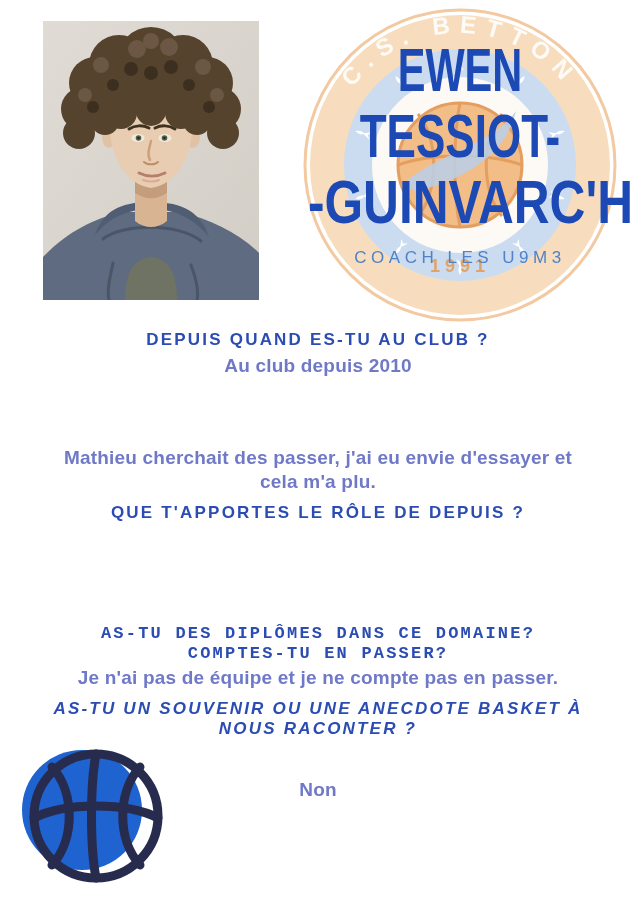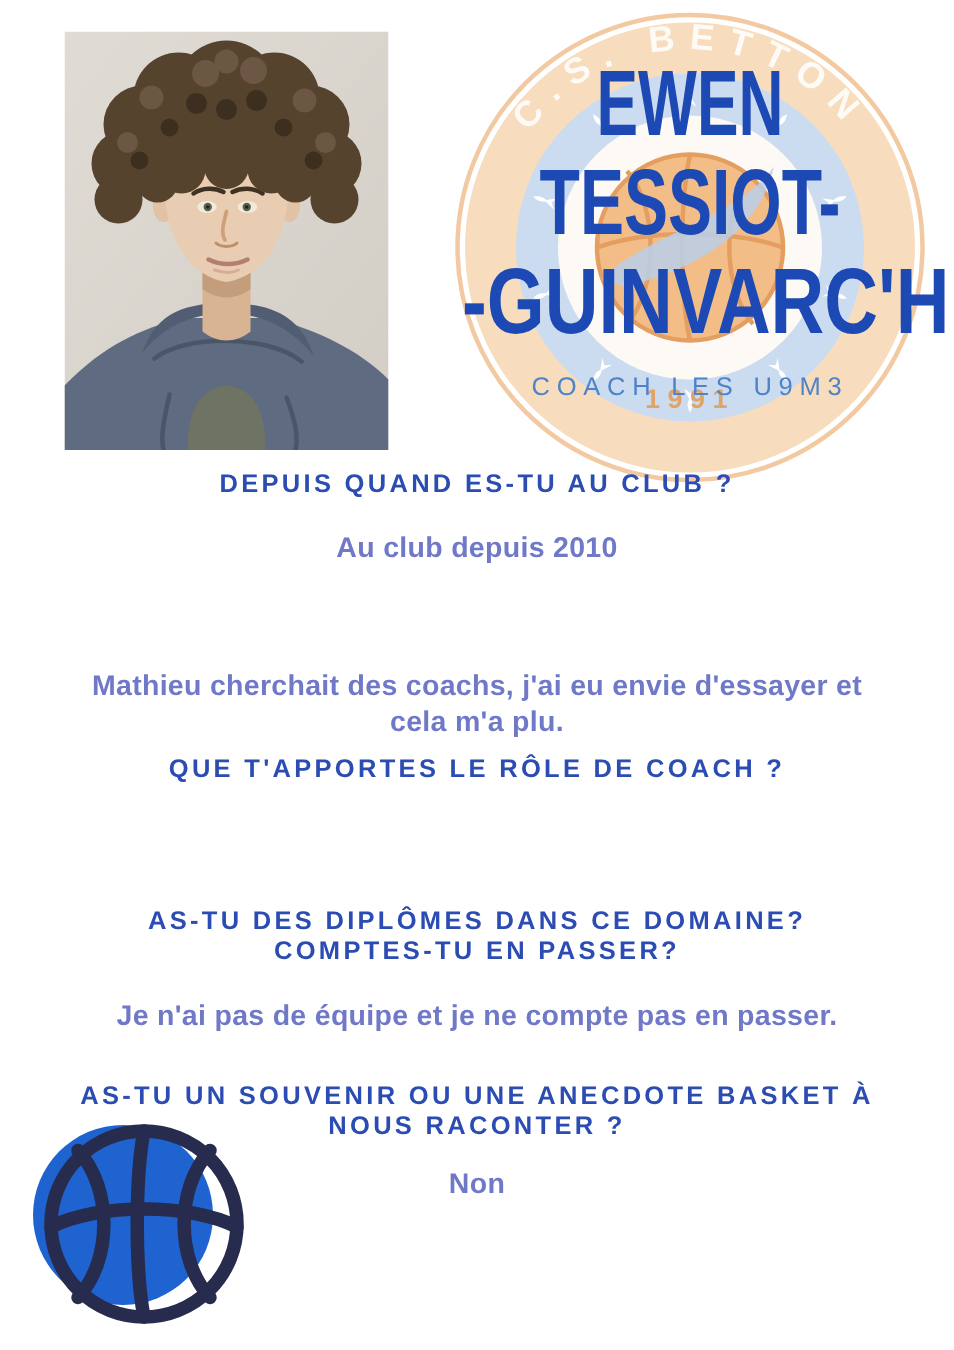--- a/index.html
+++ b/index.html
@@ -41,29 +41,29 @@
     text-align:center;
   }
   .q{
     font-weight:700;font-size:17px;letter-spacing:2.2px;
     color:var(--question-blue);line-height:20px;
   }
   .a{
     font-weight:700;font-size:19px;letter-spacing:.2px;
     color:var(--answer-periwinkle);line-height:23.5px;margin-top:14px;
   }
-  .q1{top:313px;max-width:620px;}
+  .q1{top:330px;max-width:620px;}
   .a1{top:340px;max-width:620px;}
   .q2{top:382px;max-width:555px;}
   .a2{top:432px;max-width:545px;}
   .q3{top:503px;max-width:620px;}
   .a3{top:530px;max-width:480px;}
-  .q4{top:604px;max-width:465px;}
+  .q4{top:624px;max-width:465px;font-family:Liberation Mono, monospace;}
   .a4{top:652px;max-width:620px;}
-  .q5{top:721px;max-width:555px;}
+  .q5{top:699px;max-width:555px;font-style:italic;}
   .a5{top:764px;max-width:620px;}
   
   .ball{position:absolute;left:20px;top:740px;width:145px;height:152px;z-index:2;}
 </style>
 </head>
 <body>
 
 <div class="poster">
 
   <svg class="badge" viewBox="0 0 318 318" aria-hidden="true">
@@ -218,23 +218,23 @@
   <div class="title">
     <span class="line t1">EWEN</span>
     <span class="line t2">TESSIOT-</span>
     <span class="line t3">-GUINVARC'H</span>
   </div>
   <div class="subtitle">COACH LES U9M3</div>
 
   <section class="q q1">DEPUIS QUAND ES-TU AU CLUB ?</section>
   <section class="a a1">Au club depuis 2010</section>
 
-  <section class="a a2">Mathieu cherchait des coachs, j'ai eu envie d'essayer et cela m'a plu.</section>
-
-  <section class="q q3">QUE T'APPORTES LE RÔLE DE COACH ?</section>
+  <section class="a a2">Mathieu cherchait des passer, j'ai eu envie d'essayer et cela m'a plu.</section>
+
+  <section class="q q3">QUE T'APPORTES LE RÔLE DE DEPUIS ?</section>
 
   <section class="q q4">AS-TU DES DIPLÔMES DANS CE DOMAINE? COMPTES-TU EN PASSER?</section>
   <section class="a a4">Je n'ai pas de équipe et je ne compte pas en passer.</section>
 
   <section class="q q5">AS-TU UN SOUVENIR OU UNE ANECDOTE BASKET À NOUS RACONTER ?</section>
   <section class="a a5">Non</section>
 
   <svg class="ball" viewBox="0 0 145 152" aria-hidden="true">
     <circle cx="62" cy="70" r="60" fill="var(--ball-fill-blue,#1e63cf)"></circle>
     <g fill="none" stroke="var(--ball-outline-navy,#272b4e)" stroke-width="9" stroke-linecap="round">

